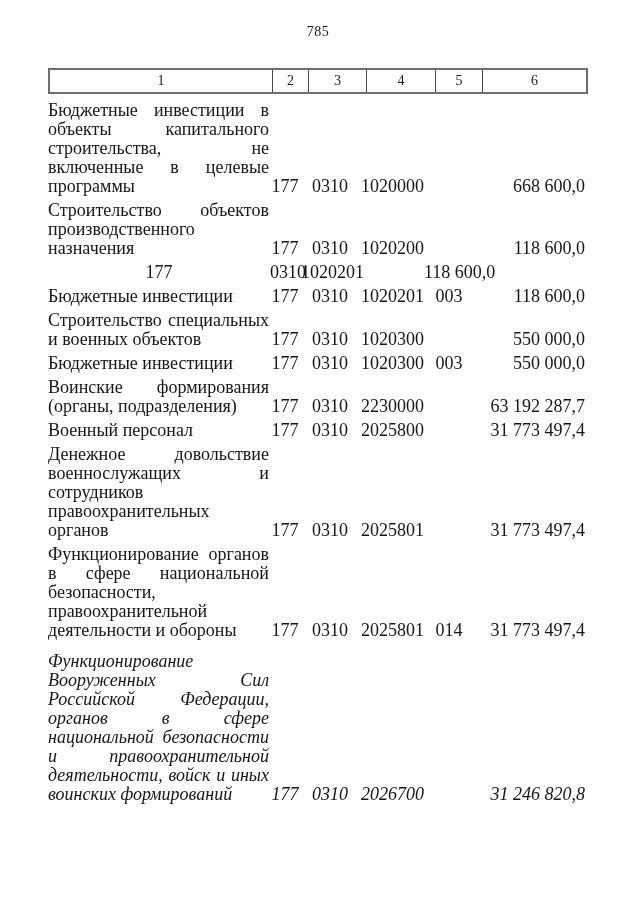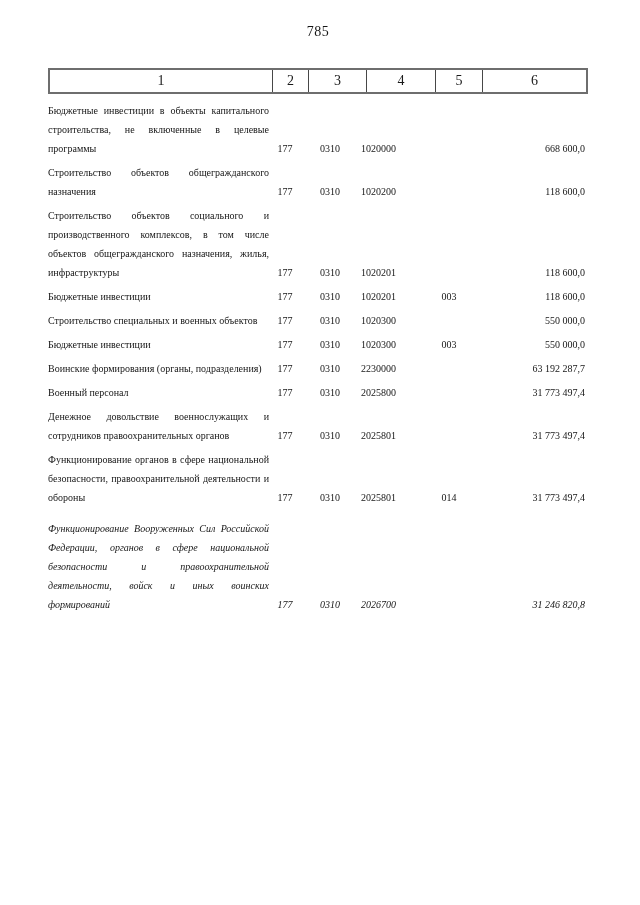--- a/index.html
+++ b/index.html
@@ -51,21 +51,21 @@
   }
   .th + .th { border-left: 1.5px solid #474747; }
 
   
   .tbody { margin-top: 7px; }
 
   .row {
     display: grid;
     grid-template-columns: 222px 30px 60px 64px 50px auto;
     align-items: end;
-    font-size: 10px;
+    font-size: 18px;
     line-height: 19px;
     margin-bottom: 5px;
   }
   .row:last-child { margin-top: 12px; font-style: italic; }
 
   .cell { white-space: nowrap; }
   .desc {
     white-space: normal;
     text-align: justify;
     text-align-last: left;
@@ -97,30 +97,29 @@
   <div class="row">
     <div class="cell desc">Бюджетные инвестиции в объекты капитального строительства, не включенные в целевые программы</div>
     <div class="cell c2">177</div>
     <div class="cell c3">0310</div>
     <div class="cell c4">1020000</div>
     <div class="cell c5"></div>
     <div class="cell c6">668 600,0</div>
   </div>
 
   <div class="row">
-    <div class="cell desc">Строительство объектов общегражданского назначения</div>
+    <div class="cell desc">Строительство объектов производственного назначения</div>
     <div class="cell c2">177</div>
     <div class="cell c3">0310</div>
     <div class="cell c4">1020200</div>
     <div class="cell c5"></div>
     <div class="cell c6">118 600,0</div>
   </div>
 
   <div class="row">
-    <div class="cell desc">Строительство объектов социального и производственного комплексов, в том числе объектов общегражданского назначения, жилья, инфраструктуры</div>
     <div class="cell c2">177</div>
     <div class="cell c3">0310</div>
     <div class="cell c4">1020201</div>
     <div class="cell c5"></div>
     <div class="cell c6">118 600,0</div>
   </div>
 
   <div class="row">
     <div class="cell desc">Бюджетные инвестиции</div>
     <div class="cell c2">177</div>

